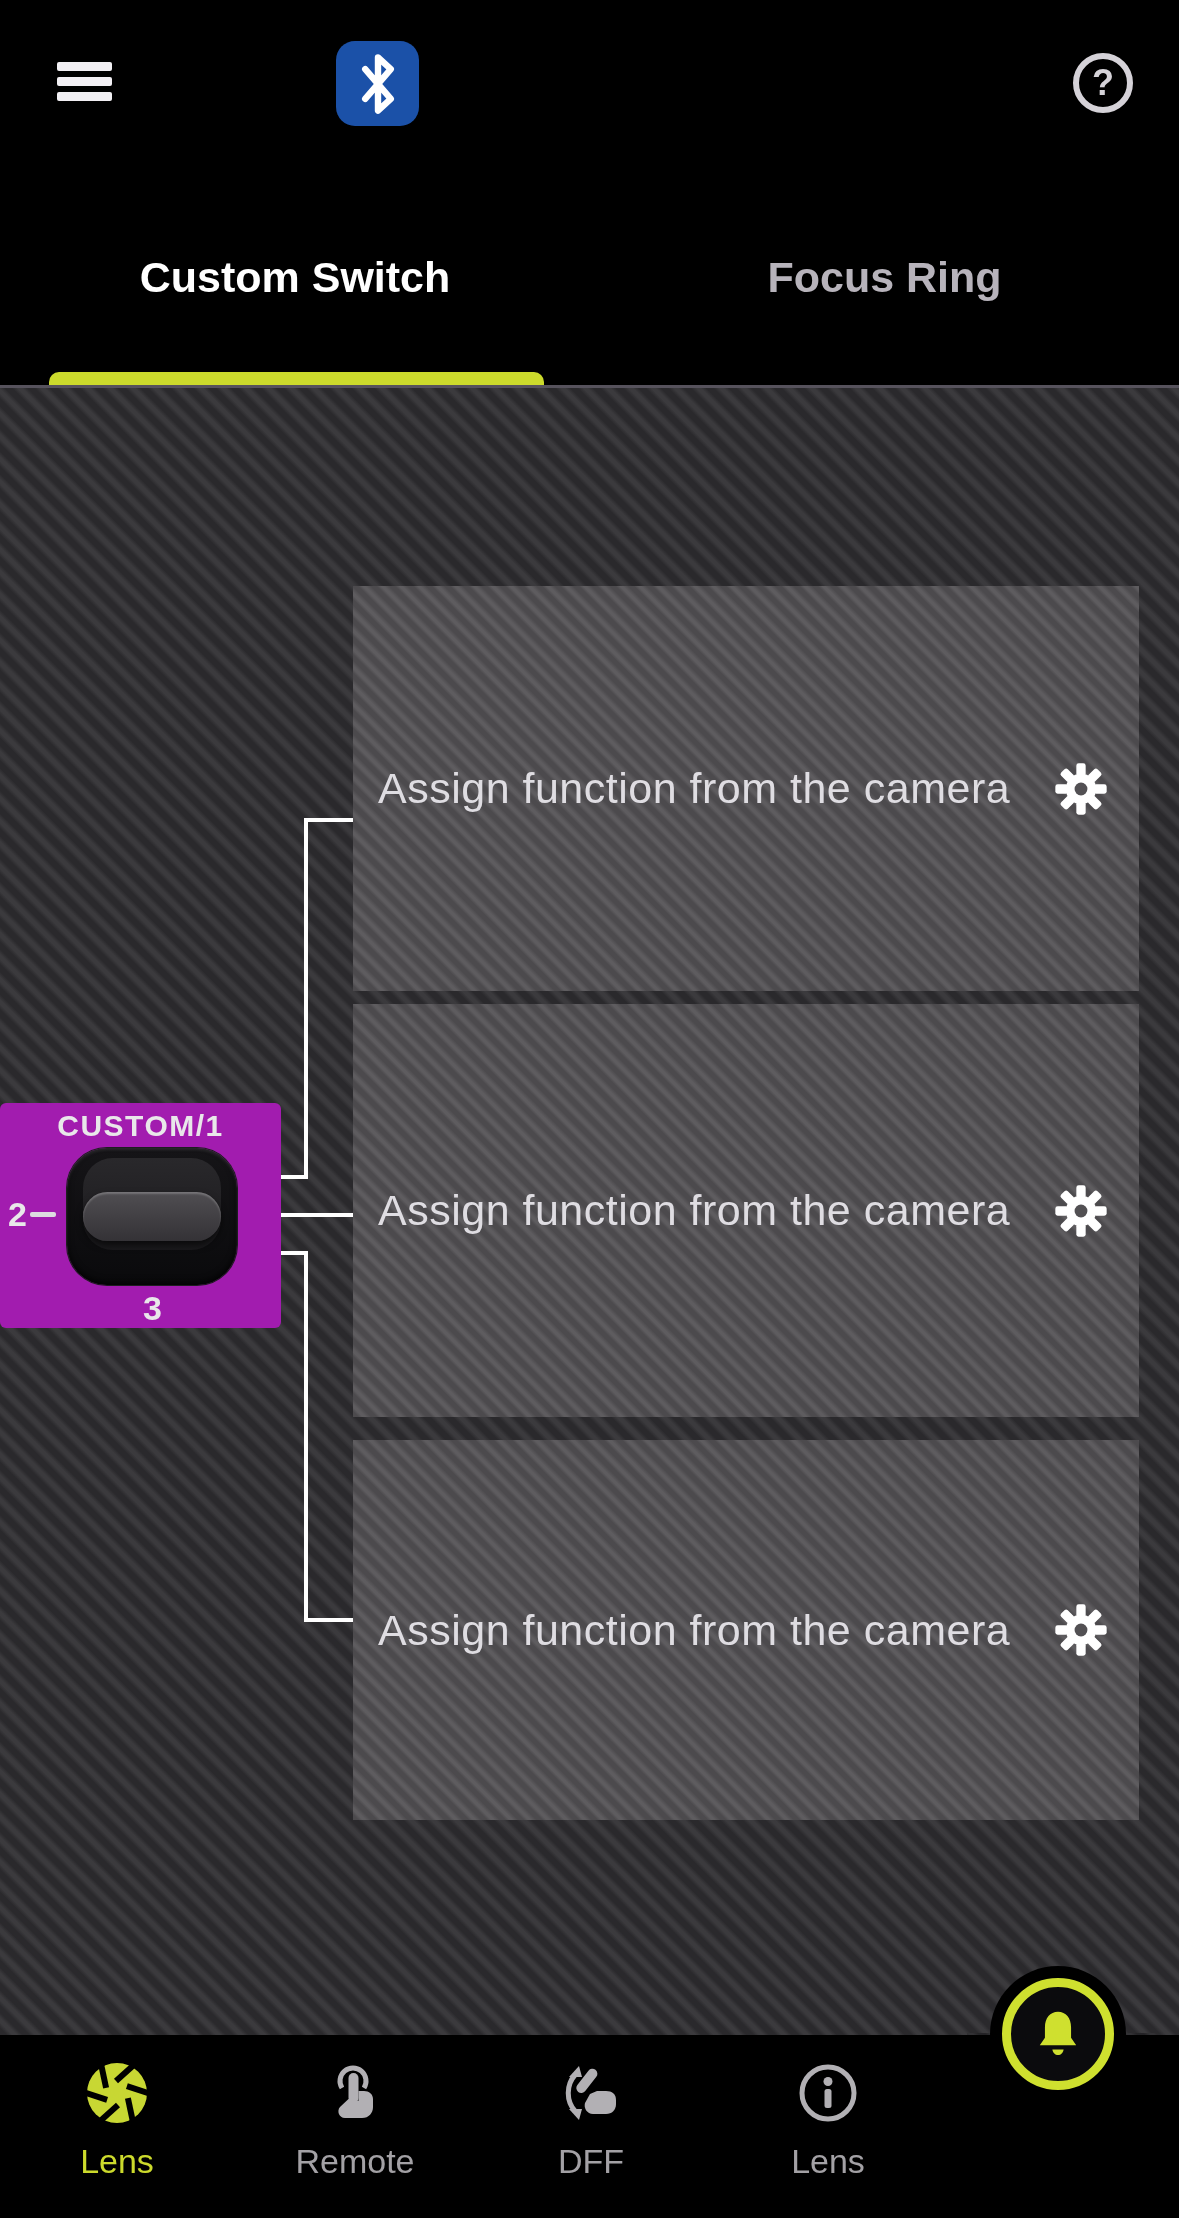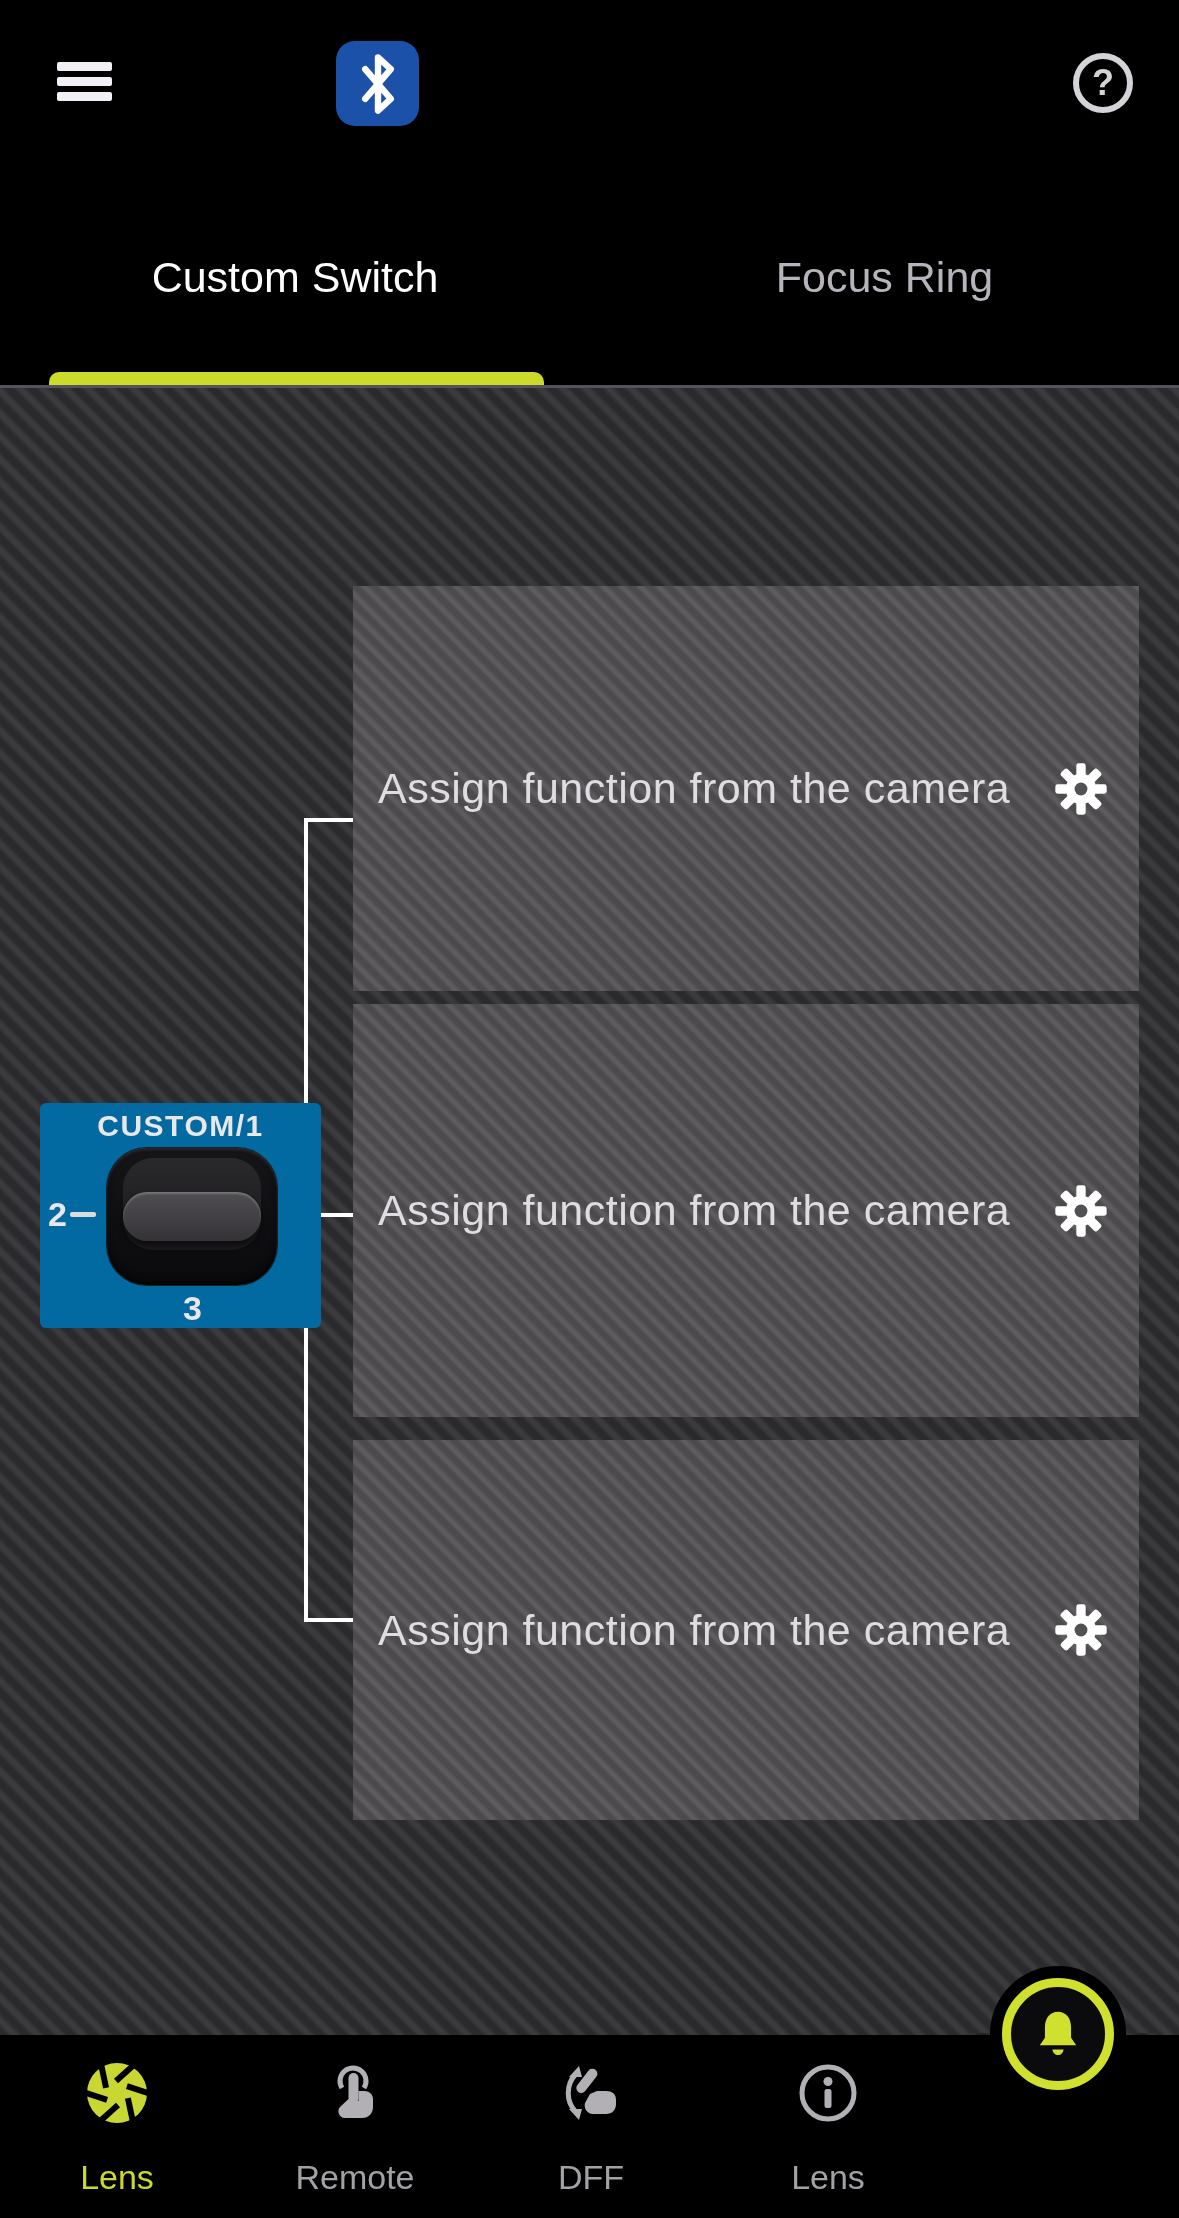--- a/index.html
+++ b/index.html
@@ -15,21 +15,21 @@
   .bt-badge{left:336px;top:41px;width:83px;height:85px;background:#1b51a8;border-radius:19px;
             display:flex;align-items:center;justify-content:center;}
   .app-title{left:440px;top:44px;width:420px;height:80px;color:#eceaee;font-size:72px;
              font-weight:500;line-height:80px;letter-spacing:0;}
   .help-btn{left:1073px;top:53px;width:48px;height:48px;border:6px solid #d5d2d8;border-radius:50%;
             color:#d5d2d8;font-size:36px;font-weight:700;display:flex;align-items:center;
             justify-content:center;cursor:pointer;}
 
   
   .tabbar{left:0;top:170px;width:1179px;height:215px;background:#000;}
-  .tab{top:77px;height:60px;font-size:43px;font-weight:400;text-align:center;line-height:60px;cursor:pointer;}
+  .tab{top:77px;height:60px;font-size:43px;font-weight:700;text-align:center;line-height:60px;cursor:pointer;}
   .tab.active{left:0;width:590px;color:#ffffff;}
   .tab.inactive{left:590px;width:589px;color:#b7b3bb;}
   .tab-underline{left:49px;top:202px;width:495px;height:13px;background:#ccda2c;
                  border-radius:10px 10px 0 0;}
 
   
   .content{left:0;top:385px;width:1179px;height:1650px;
     border-top:3px solid #56525c;box-sizing:border-box;
     background:repeating-linear-gradient(45deg,#2a292c 0px,#2a292c 5px,#3b3a3d 9px,#3b3a3d 12px,#2a292c 16px);}
   .bell-tab{left:967px;top:2033px;width:190px;height:80px;border-radius:0 0 95px 95px;
@@ -43,21 +43,21 @@
   .panel-2{top:1004px;height:413px;}
   .panel-3{top:1440px;height:380px;}
   .panel-label{margin-left:25px;color:#dfdde2;font-size:43px;letter-spacing:0.5px;flex:0 0 auto;}
   .gear{position:absolute;right:30px;top:50%;transform:translateY(-50%);width:56px;height:56px;cursor:pointer;}
 
   
   .cline{background:#ffffff;}
   .dot{width:11px;height:11px;background:#ffffff;transform:rotate(45deg);}
 
   
-  .switch-widget{left:0;top:1103px;width:281px;height:225px;background:#0369a1;border-radius:6px;margin-left:40px;}
+  .switch-widget{left:0;top:1103px;width:281px;height:225px;background:#a21caf;border-radius:6px;}
   .sw-title{left:0;top:6px;width:100%;text-align:center;color:#e9e7ea;font-size:30px;font-weight:700;
             letter-spacing:1.5px;}
   .sw-frame{left:67px;top:45px;width:170px;height:137px;border-radius:40px;
      background:linear-gradient(180deg,#151417,#0a0a0c);
      box-shadow:inset 0 2px 3px rgba(255,255,255,.10), inset 0 -3px 6px rgba(0,0,0,.8), 0 0 0 1px #1e1d20;}
   .sw-upper{left:16px;top:10px;width:138px;height:92px;border-radius:30px;
      background:linear-gradient(180deg,#29282b,#1a191c);}
   .sw-knob{left:16px;top:44px;width:138px;height:49px;border-radius:25px;
      background:linear-gradient(180deg,#504e52,#343236);
      box-shadow:inset 0 2px 2px rgba(255,255,255,.22), 0 4px 7px rgba(0,0,0,.65);}
@@ -66,21 +66,21 @@
 
   
   .bell-halo{left:990px;top:1966px;width:136px;height:136px;border-radius:50%;background:#000;}
   .bell-btn{left:1002px;top:1978px;width:112px;height:112px;box-sizing:border-box;border:9px solid #cfe02f;
     border-radius:50%;background:#0b0b0d;display:flex;align-items:center;justify-content:center;cursor:pointer;}
 
   
   .navbar{left:0;top:2035px;width:1179px;height:183px;background:#000;}
   .nav-item{top:25px;width:200px;text-align:center;cursor:pointer;}
   .nav-icon{height:66px;display:flex;align-items:center;justify-content:center;}
-  .nav-label{margin-top:32px;font-size:34px;color:#a3a1a5;}
+  .nav-label{margin-top:16px;font-size:34px;color:#a3a1a5;}
   .nav-item.active .nav-label{color:#ccda2c;}
 </style>
 </head>
 <body>
 
 <div class="abs header">
   <div class="abs hamburger">
     <div class="bar b1"></div>
       <div class="bar b2"></div>
       <div class="bar b3"></div>

